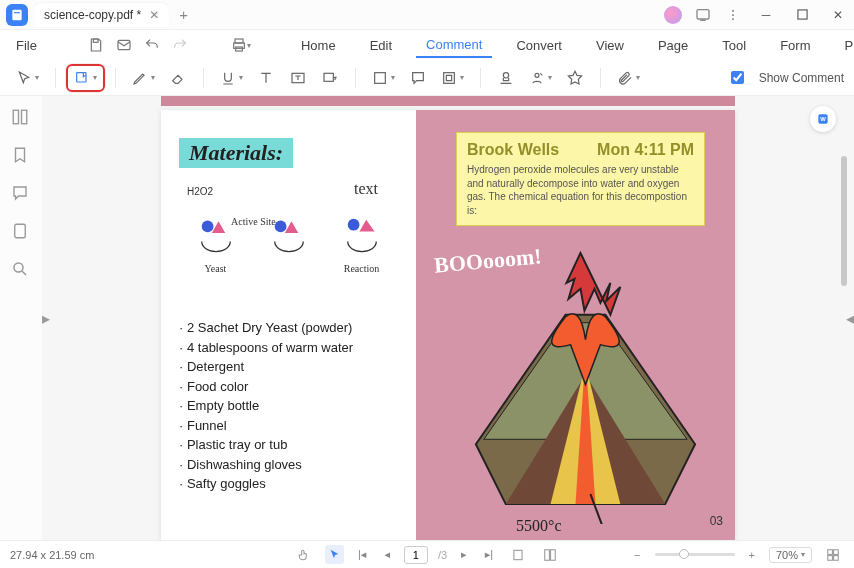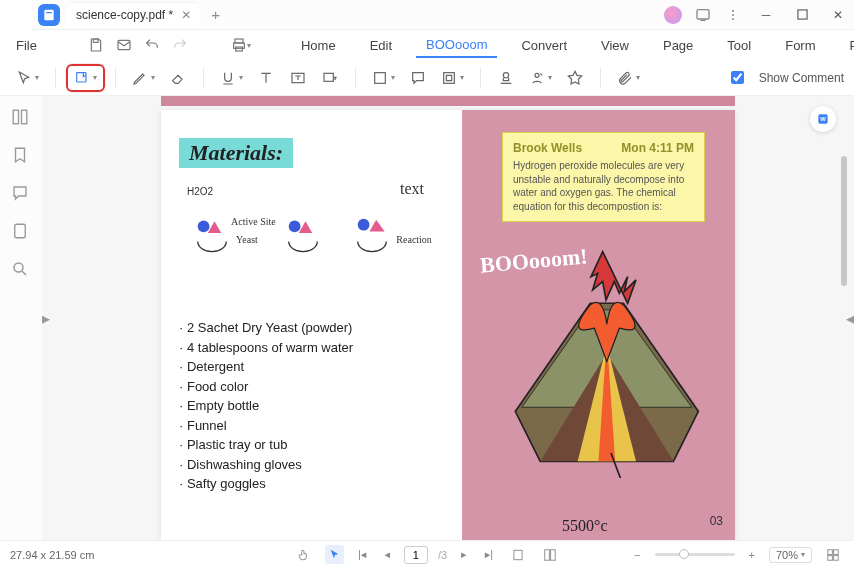--- a/index.html
+++ b/index.html
@@ -1,19 +1,19 @@
 <!DOCTYPE html>
 <html><head>
 <meta charset="utf-8">
 <style>
 * { margin: 0; padding: 0; box-sizing: border-box; font-family: -apple-system, BlinkMacSystemFont, "Segoe UI", sans-serif; }
 body { width: 854px; height: 568px; background: #fff; overflow: hidden; display: flex; flex-direction: column; }
 
 
-.title-bar { height: 30px; background: #fcfcfd; display: flex; align-items: center; border-bottom: 1px solid #f0f0f0; margin-left: 32px; }
+.title-bar { height: 30px; background: #fcfcfd; display: flex; align-items: center; border-bottom: 1px solid #f0f0f0; }
 .app-icon { width: 22px; height: 22px; margin: 0 6px 0 6px; background: #3b82f6; border-radius: 6px; display: flex; align-items: center; justify-content: center; }
 .app-icon svg { width: 14px; height: 14px; }
 .tab { display: flex; align-items: center; background: #fff; padding: 5px 10px; border-radius: 8px 8px 0 0; box-shadow: 0 -1px 2px rgba(0,0,0,0.04); font-size: 12px; color: #333; gap: 8px; }
 .tab-close { color: #888; cursor: pointer; font-size: 12px; }
 .new-tab { margin-left: 10px; color: #888; font-size: 15px; cursor: pointer; }
 .title-bar-right { margin-left: auto; display: flex; align-items: center; gap: 4px; }
 .window-btn { width: 32px; height: 28px; display: flex; align-items: center; justify-content: center; color: #555; cursor: pointer; font-size: 12px; }
 .icon-btn { width: 26px; height: 24px; display: flex; align-items: center; justify-content: center; color: #666; cursor: pointer; }
 .colored-circle { width: 18px; height: 18px; border-radius: 50%; background: radial-gradient(circle at 40% 40%, #ff9ac7, #b89ef5); }
 
@@ -42,35 +42,35 @@
 .left-icon { width: 20px; height: 20px; color: #999; cursor: pointer; }
 .left-expand { margin-top: auto; margin-bottom: auto; color: #999; cursor: pointer; }
 .right-expand { position: absolute; right: 0; top: 50%; transform: translateY(-50%); color: #999; cursor: pointer; z-index: 5; }
 .scroll-track { position: absolute; right: 7px; top: 60px; width: 6px; bottom: 10px; }
 .scroll-thumb { position: absolute; top: 0; width: 6px; height: 130px; background: #c7c7c7; border-radius: 3px; }
 
 
 .doc-wrap { flex: 1; display: flex; justify-content: center; padding: 0 10px; overflow: hidden; position: relative; }
 .page-top-strip { position: absolute; top: 0; left: 50%; transform: translateX(-50%); width: 574px; height: 10px; background: #cd889b; }
 .page { width: 574px; background: #fff; display: flex; box-shadow: 0 1px 6px rgba(0,0,0,0.1); margin-top: 14px; position: relative; }
-.page-left { width: 301px; background: #fff; padding: 28px 18px; }
+.page-left { width: 255px; background: #fff; padding: 28px 18px; }
 .materials-title { background: #79dbd7; display: inline-block; padding: 2px 10px; font-size: 22px; font-weight: 700; font-style: italic; font-family: Georgia, serif; color: #222; }
 .diagram-row { margin-top: 20px; display: flex; justify-content: space-around; align-items: flex-start; position: relative; height: 100px; }
 .diagram-text { position: absolute; top: -8px; right: 20px; font-family: Georgia, serif; font-size: 16px; color: #333; }
 .diagram-h2o2 { position: absolute; top: -2px; left: 8px; font-family: Liberation Sans, sans-serif; font-size: 10px; color: #333; }
 .diagram-active { position: absolute; top: 28px; left: 52px; font-family: "Comic Sans MS", cursive; font-size: 10px; color: #333; }
-.dia-item { display: flex; flex-direction: row; align-items: center; gap: 3px; margin-top: 30px; }
+.dia-item { display: flex; flex-direction: column; align-items: center; gap: 3px; margin-top: 30px; }
 .dia-label { font-family: "Comic Sans MS", cursive; font-size: 10px; color: #333; }
 .materials-list { margin-top: 30px; font-size: 13px; color: #222; line-height: 1.5; }
 .materials-list .item::before { content: "· "; }
 .first-item-hl { background: #fff200; padding: 1px 2px; display: inline; }
 
 .page-right { flex: 1; background: #d495a8; position: relative; overflow: hidden; }
 .comment-card { position: absolute; top: 22px; left: 40px; right: 30px; background: #fcf6a8; border: 1px solid #dcd14f; padding: 8px 10px; font-size: 10px; }
-.comment-head { display: flex; justify-content: space-between; color: #939029; font-weight: 600; font-size: 12px; margin-bottom: 4px; }
+.comment-head { display: flex; justify-content: space-between; color: #939029; font-weight: 600; font-size: 16px; margin-bottom: 4px; }
 .comment-body { color: #555; line-height: 1.35; }
 .boom-text { position: absolute; left: 18px; top: 138px; color: #fff; font-family: "Comic Sans MS", cursive; font-size: 22px; font-weight: bold; transform: rotate(-5deg); }
 .volcano { position: absolute; left: 20px; top: 135px; right: 20px; bottom: 30px; }
 .temp-label { position: absolute; bottom: 5px; left: 100px; font-family: "Comic Sans MS", cursive; font-size: 16px; color: #222; }
 .page-num { position: absolute; bottom: 12px; right: 12px; font-size: 12px; color: #333; }
 .ai-badge { position: absolute; top: 10px; right: 18px; width: 26px; height: 26px; border-radius: 50%; background: #fff; box-shadow: 0 1px 4px rgba(0,0,0,0.15); display: flex; align-items: center; justify-content: center; color: #3b82f6; font-size: 12px; font-weight: bold; }
 
 
 .status-bar { height: 28px; border-top: 1px solid #eee; display: flex; align-items: center; padding: 0 10px; font-size: 11px; color: #666; background: #fff; gap: 8px; }
 .status-center { position: absolute; left: 50%; transform: translateX(-50%); display: flex; align-items: center; gap: 10px; }
@@ -160,21 +160,21 @@
       <svg width="16" height="16" viewBox="0 0 24 24" fill="none" stroke="#777" stroke-width="1.8">
         <rect x="6" y="3" width="12" height="6"></rect>
         <rect x="4" y="9" width="16" height="8"></rect>
         <rect x="7" y="15" width="10" height="6"></rect>
       </svg>
       <span class="dd">▾</span>
     </div>
   <div class="menu-divider"></div>
   <div class="menu-item">Home</div>
   <div class="menu-item">Edit</div>
-  <div class="menu-item active">BOOooom</div>
+  <div class="menu-item active">Comment</div>
   <div class="menu-item">Convert</div>
   <div class="menu-item">View</div>
   <div class="menu-item">Page</div>
   <div class="menu-item">Tool</div>
   <div class="menu-item">Form</div>
   <div class="menu-item">Protect</div>
   <div class="search-tools">
     <svg width="14" height="14" viewBox="0 0 24 24" fill="none" stroke="#bbb" stroke-width="2">
         <circle cx="10" cy="10" r="6"></circle>
         <path d="M20 20l-5-5"></path>

